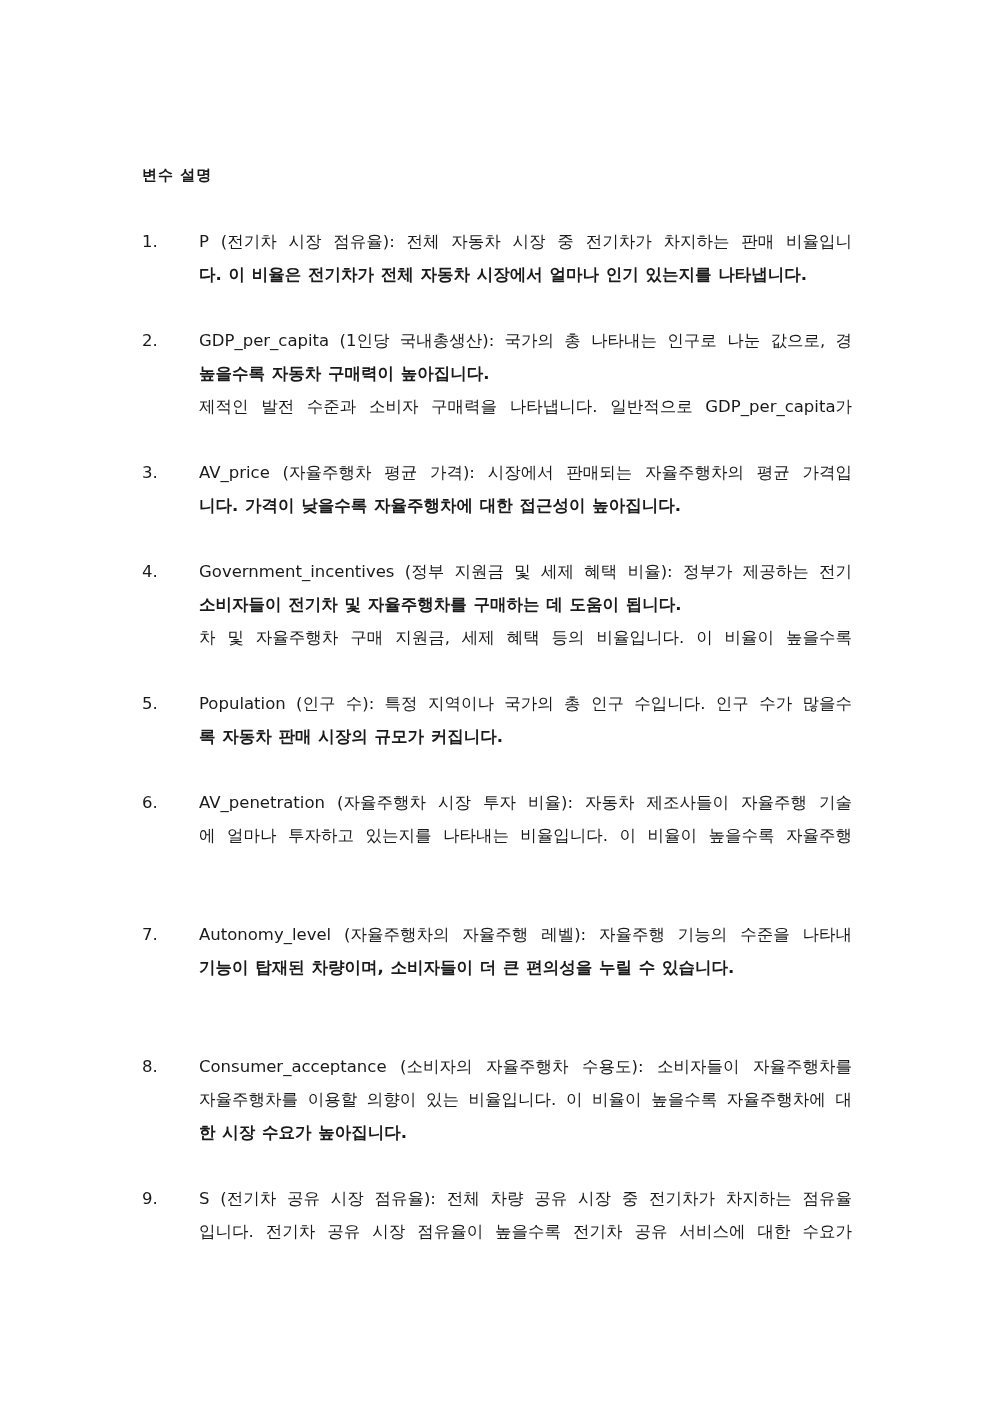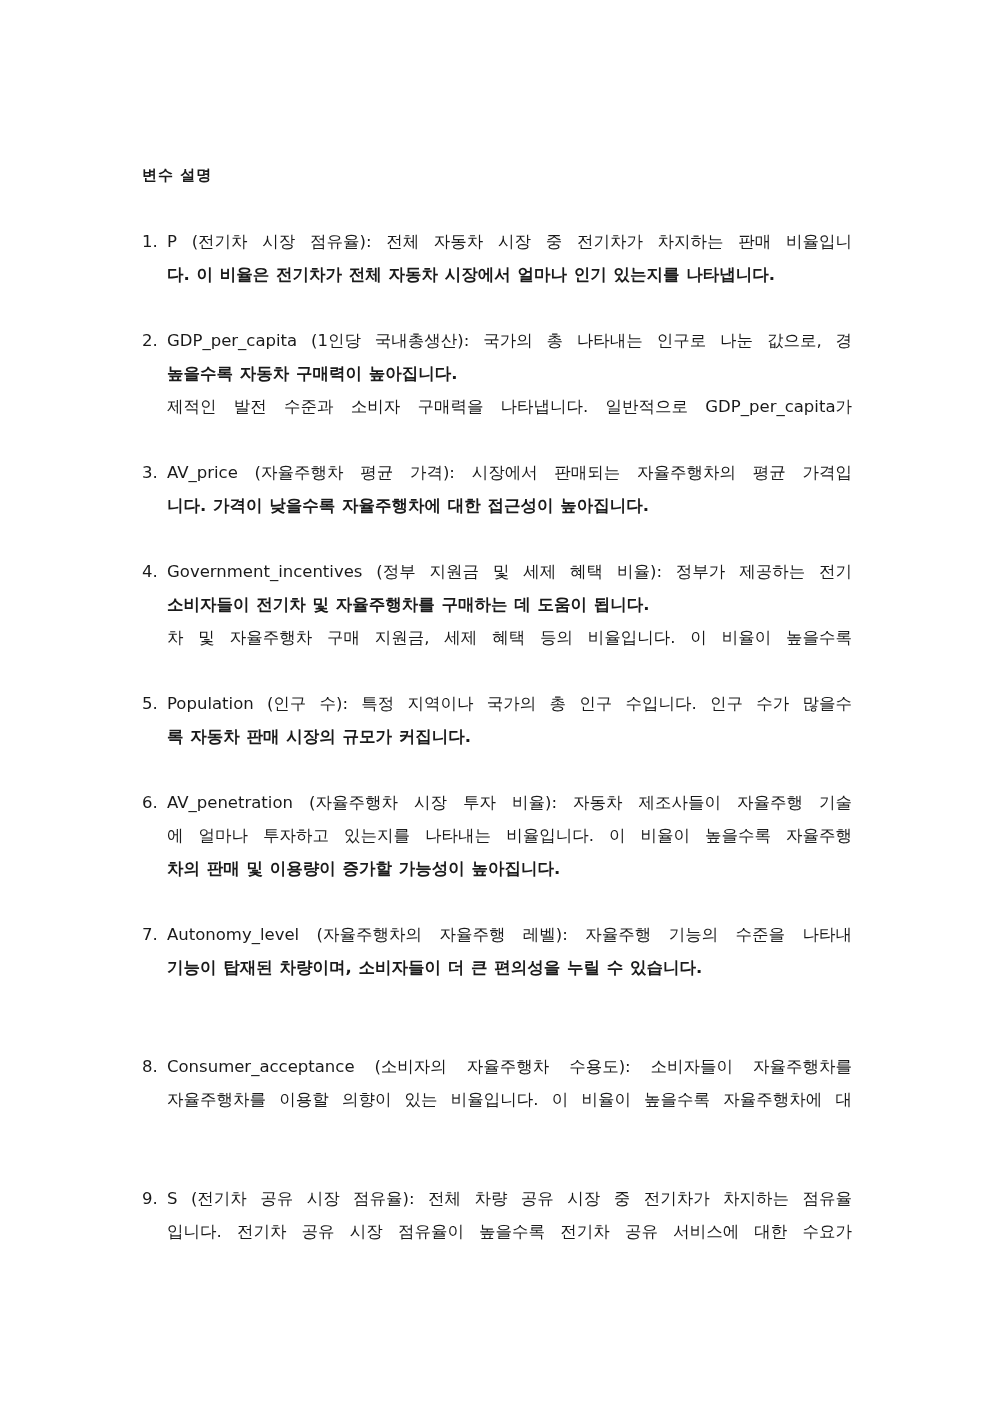--- a/index.html
+++ b/index.html
@@ -58,20 +58,21 @@
     .line.last {
       justify-content: flex-start;
       font-weight: bold;
     }
     .line .txt {
       flex: 1 1 auto;
       text-align: justify;
       text-align-last: justify;
       white-space: normal;
       word-spacing: 1px;
+      margin-left: 32px;
     }
     .line.last .txt {
       text-align-last: left;
     }
   </style>
 </head>
 <body>
 
 <div class="page">
 
@@ -134,43 +135,43 @@
   </div>
 
   <div class="item" style="top:786px;">
     <div class="line first">
       <span class="num">6.</span>
       <span class="txt">AV_penetration (자율주행차 시장 투자 비율): 자동차 제조사들이 자율주행 기술</span>
     </div>
     <div class="line cont">
       <span class="txt">에 얼마나 투자하고 있는지를 나타내는 비율입니다. 이 비율이 높을수록 자율주행</span>
     </div>
-    <div class="line cont last">
-      <span class="txt">차의 판매 및 이용량이 증가할 가능성이 높아집니다.</span>
-    </div>
   </div>
 
   <div class="item" style="top:918px;">
     <div class="line first">
       <span class="num">7.</span>
       <span class="txt">Autonomy_level (자율주행차의 자율주행 레벨): 자율주행 기능의 수준을 나타내</span>
     </div>
     <div class="line cont last">
       <span class="txt">기능이 탑재된 차량이며, 소비자들이 더 큰 편의성을 누릴 수 있습니다.</span>
     </div>
   </div>
 
   <div class="item" style="top:1050px;">
     <div class="line first">
       <span class="num">8.</span>
       <span class="txt">Consumer_acceptance (소비자의 자율주행차 수용도): 소비자들이 자율주행차를</span>
     </div>
     <div class="line cont">
       <span class="txt">자율주행차를 이용할 의향이 있는 비율입니다. 이 비율이 높을수록 자율주행차에 대</span>
     </div>
+    <div class="line cont last">
+      <span class="txt">한 시장 수요가 높아집니다.</span>
+    </div>
   </div>
 
   <div class="item" style="top:1182px;">
     <div class="line first">
       <span class="num">9.</span>
       <span class="txt">S (전기차 공유 시장 점유율): 전체 차량 공유 시장 중 전기차가 차지하는 점유율</span>
     </div>
     <div class="line cont">
       <span class="txt">입니다. 전기차 공유 시장 점유율이 높을수록 전기차 공유 서비스에 대한 수요가</span>
     </div>

